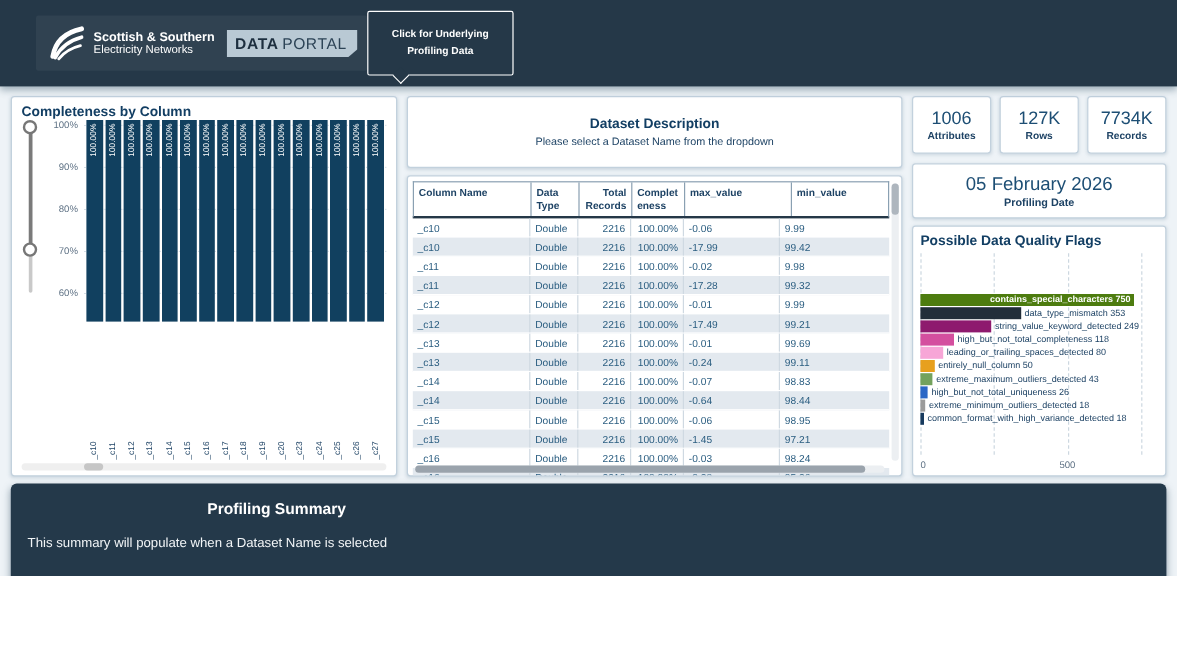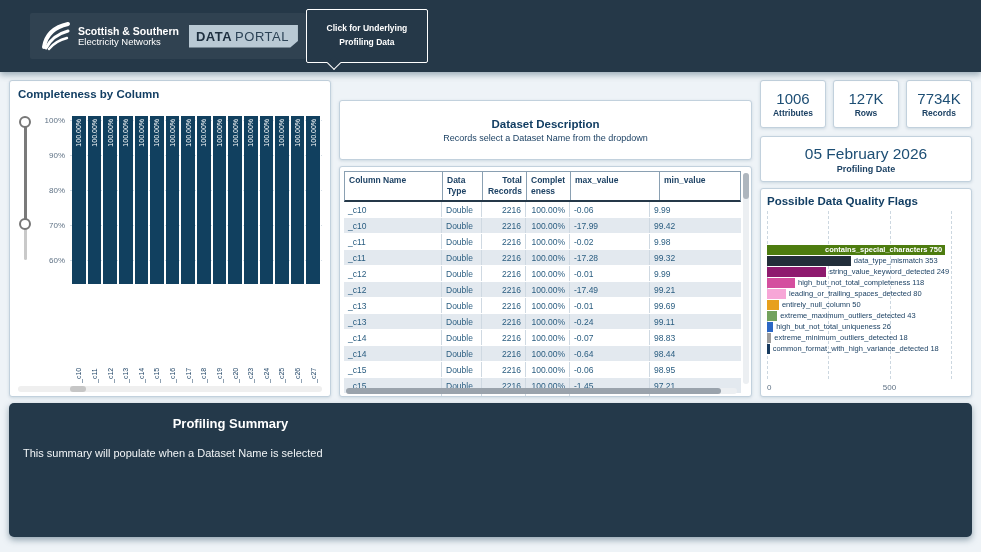--- a/index.html
+++ b/index.html
@@ -1,17 +1,17 @@
 <!DOCTYPE html>
 <html><head>
 <meta charset="utf-8">
 <style>
   * { margin:0; padding:0; box-sizing:border-box; }
   html,body { font-family:"Liberation Sans", sans-serif; }
-  .page { width:981px; height:552px; position:relative; overflow:hidden;
+  .page { width:981px; height:480px; position:relative; overflow:hidden;
           background:linear-gradient(180deg,#cfdde8 0%, #eef3f7 40px, #eef3f7 100%); }
 
   
   .topbar { height:72px; background:#253848; display:flex; align-items:center;
             box-shadow:0 3px 6px rgba(60,90,110,.45); position:relative; z-index:5; }
   .logo-group { display:flex; align-items:center; gap:6px; margin-left:30px;
                 background:rgba(255,255,255,.05); padding:6px 8px; border-radius:2px; }
   .swoosh { width:34px; height:34px; flex:0 0 auto; }
   .brand { color:#fff; line-height:1.05; margin-right:4px; }
   .brand .b1 { font-size:10.5px; font-weight:bold; }
@@ -42,21 +42,21 @@
   .filter-card { height:64px; padding:8px 12px; }
   .dropdown { margin-top:6px; height:24px; border:1px solid #b3bcc4; background:#fff;
               display:flex; align-items:center; justify-content:space-between;
               padding:0 10px; cursor:pointer; }
   .dropdown .val { font-size:10px; color:#3b4750; }
   .chev { width:7px; height:7px; border-right:1.4px solid #5a6a76; border-bottom:1.4px solid #5a6a76;
           transform:rotate(45deg); margin-top:-4px; }
 
   
   .chart-card { flex:1; padding:7px 8px 4px 8px; display:flex; flex-direction:column; }
-  .chart-body { display:flex; margin-top:16px; flex:1; }
+  .chart-body { display:flex; margin-top:0; flex:1; }
   .vslider { width:16px; position:relative; height:168px; }
   .vslider .track { position:absolute; left:6px; top:4px; bottom:24px; width:3px; background:#c9c9c9; border-radius:2px; }
   .vslider .range { position:absolute; left:6px; top:6px; height:102px; width:3px; background:#7a7a7a; }
   .vslider .handle { position:absolute; left:1px; width:12px; height:12px; border-radius:50%;
                      background:#fff; border:2px solid #777; cursor:pointer; }
   .h-top { top:0; } .h-bot { top:102px; }
   .yaxis { width:36px; position:relative; height:168px; }
   .yaxis span { position:absolute; right:5px; font-size:8px; color:#5f7285; transform:translateY(-50%); }
   .plot { flex:1; position:relative; height:168px; }
   .gridline { position:absolute; left:0; right:0; border-top:1px dotted #d4dee6; }
@@ -65,21 +65,21 @@
   .cbar { width:100%; height:168px; background:#11405f; display:flex; justify-content:center;
           align-items:flex-start; cursor:pointer; }
   .cbar-label { writing-mode:vertical-rl; transform:rotate(180deg); font-size:7px; color:#fff; margin-top:3px; }
   .xrow { display:flex; gap:2px; padding:0 2px; margin-left:52px; }
   .xlab { writing-mode:vertical-rl; transform:rotate(180deg); font-size:7px; color:#1d4264;
           height:26px; margin-top:2px; align-self:center; }
   .hscroll { height:6px; background:#efefef; border-radius:3px; margin-top:3px; position:relative; }
   .hscroll .thumb { position:absolute; left:52px; top:0; width:16px; height:6px; background:#c6c6c6; border-radius:3px; cursor:pointer; }
 
   
-  .desc-card { margin-top:20px; height:60px; display:flex; flex-direction:column;
+  .desc-card { margin-top:0; height:60px; display:flex; flex-direction:column;
                align-items:center; justify-content:center; gap:3px; }
   .desc-title { font-size:11.5px; font-weight:bold; color:#123e63; }
   .desc-sub { font-size:9px; color:#1d4264; }
 
   
   .table-card { flex:1; padding:4px 10px 2px 4px; position:relative; overflow:hidden; }
   .thead { display:flex; border:1px solid #8aa0b2; border-bottom:2.5px solid #253848; }
   .th { font-size:8.5px; font-weight:bold; color:#1d4264; padding:3px 4px; border-right:1px solid #8aa0b2;
         overflow-wrap:anywhere; line-height:1.25; min-height:28px; }
   .th:last-child { border-right:none; }
@@ -312,21 +312,21 @@
           </div>
         <div class="hscroll">
           <div class="thumb"></div>
         </div>
       </section>
     </div>
 
     <div class="col-mid">
       <section class="card desc-card">
         <div class="desc-title">Dataset Description</div>
-        <div class="desc-sub">Records select a Dataset Name from the dropdown</div>
+        <div class="desc-sub">Please select a Dataset Name from the dropdown</div>
       </section>
 
       <section class="card table-card">
         <div class="thead">
           <div class="th cw0">Column Name</div>
           <div class="th cw1">Data Type</div>
           <div class="th cw2">Total Records</div>
           <div class="th cw3">Completeness</div>
           <div class="th cw5">max_value</div>
           <div class="th cw4">min_value</div>

